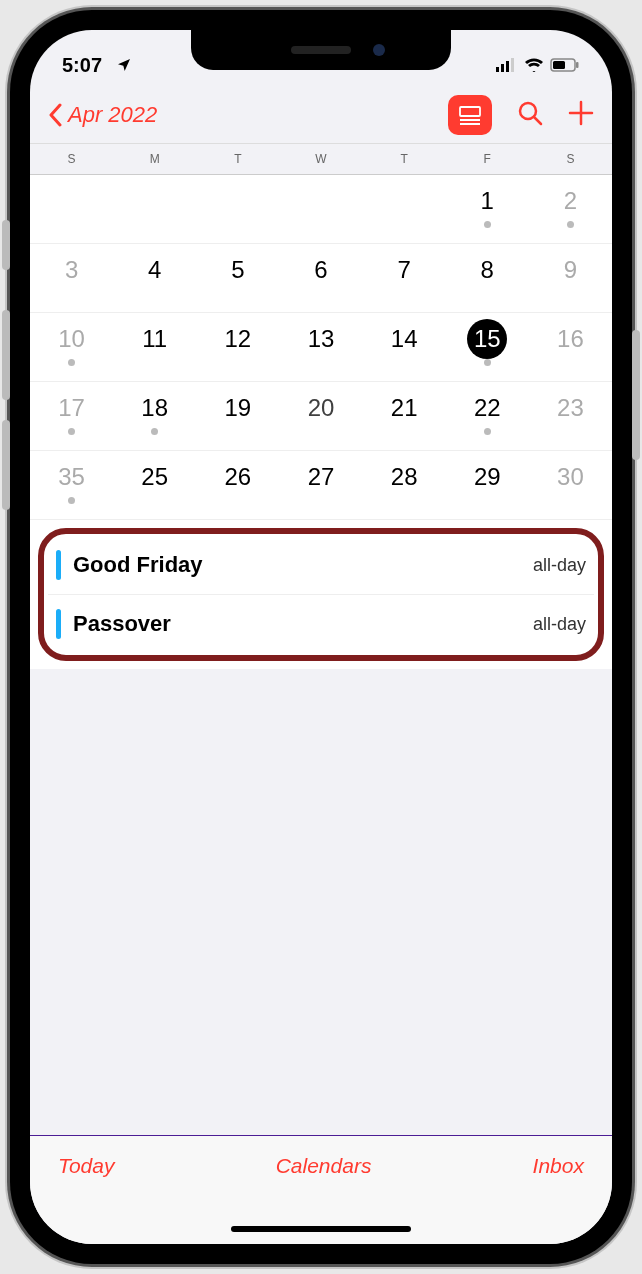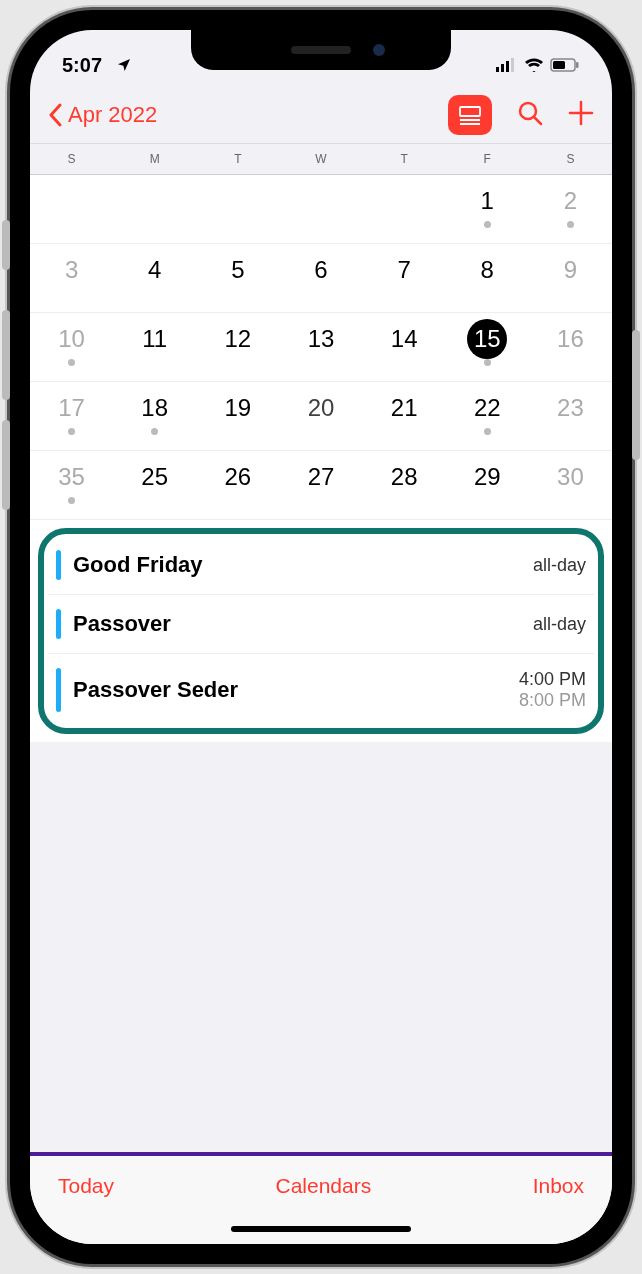--- a/index.html
+++ b/index.html
@@ -79,20 +79,21 @@
 }
 .status-left { display: flex; align-items: center; gap: 14px; }
 .status-right { display: flex; align-items: center; gap: 6px; }
 .icon-svg { display: block; }
 .nav-bar {
   height: 58px;
   display: flex;
   align-items: center;
   padding: 0 18px;
   border-bottom: 1px solid #ddd;
+  font-style: italic;
 }
 .back-arrow { color: #ff3b30; }
 .month-label {
   color: #ff3b30;
   font-size: 22px;
   margin-left: 4px;
   flex: 1;
 }
 .list-toggle {
   width: 44px;
@@ -159,21 +160,21 @@
   border-radius: 50%;
   margin-top: 6px;
 }
 .events-container {
   background: #fff;
   position: relative;
   padding: 8px;
   flex: 1;
 }
 .highlight-box {
-  border: 6px solid #0f766e;
+  border: 6px solid #7f1d1d;
   border-radius: 28px;
   padding: 2px 4px;
 }
 .event-row {
   display: flex;
   align-items: center;
   padding: 14px 8px;
   border-top: 1px solid #eee;
 }
 .event-row:first-child { border-top: none; }
@@ -194,27 +195,28 @@
   text-align: right;
   font-size: 18px;
   color: #333;
 }
 .event-time .sub { color: #999; }
 .bottom-bar {
   position: absolute;
   bottom: 0;
   left: 0;
   right: 0;
-  height: 92px;
+  height: 109px;
   background: rgba(248,248,248,0.95);
-  border-top: 4px solid #4c1d95;
+  border-top: 1px solid #4c1d95;
   display: flex;
   justify-content: space-between;
   align-items: flex-start;
   padding: 18px 28px 0;
+  font-style: italic;
 }
 .bottom-btn {
   color: #ff3b30;
   font-size: 21px;
 }
 .home-indicator {
   position: absolute;
   bottom: 12px;
   left: 50%;
   transform: translateX(-50%);
@@ -433,28 +435,20 @@
             <span>all-day</span>
           </div>
         </div>
         <div class="event-row">
           <div class="event-bar"></div>
           <div class="event-title">Passover</div>
           <div class="event-time">
             <span>all-day</span>
           </div>
         </div>
-        <div class="event-row tall">
-          <div class="event-bar"></div>
-          <div class="event-title">Passover Seder</div>
-          <div class="event-time">
-            <div>4:00 PM</div>
-            <div class="sub">8:00 PM</div>
-          </div>
-        </div>
       </div>
     </div>
 
     <div class="bottom-bar">
       <div class="bottom-btn">Today</div>
       <div class="bottom-btn">Calendars</div>
       <div class="bottom-btn">Inbox</div>
       <div class="home-indicator"></div>
     </div>
 

